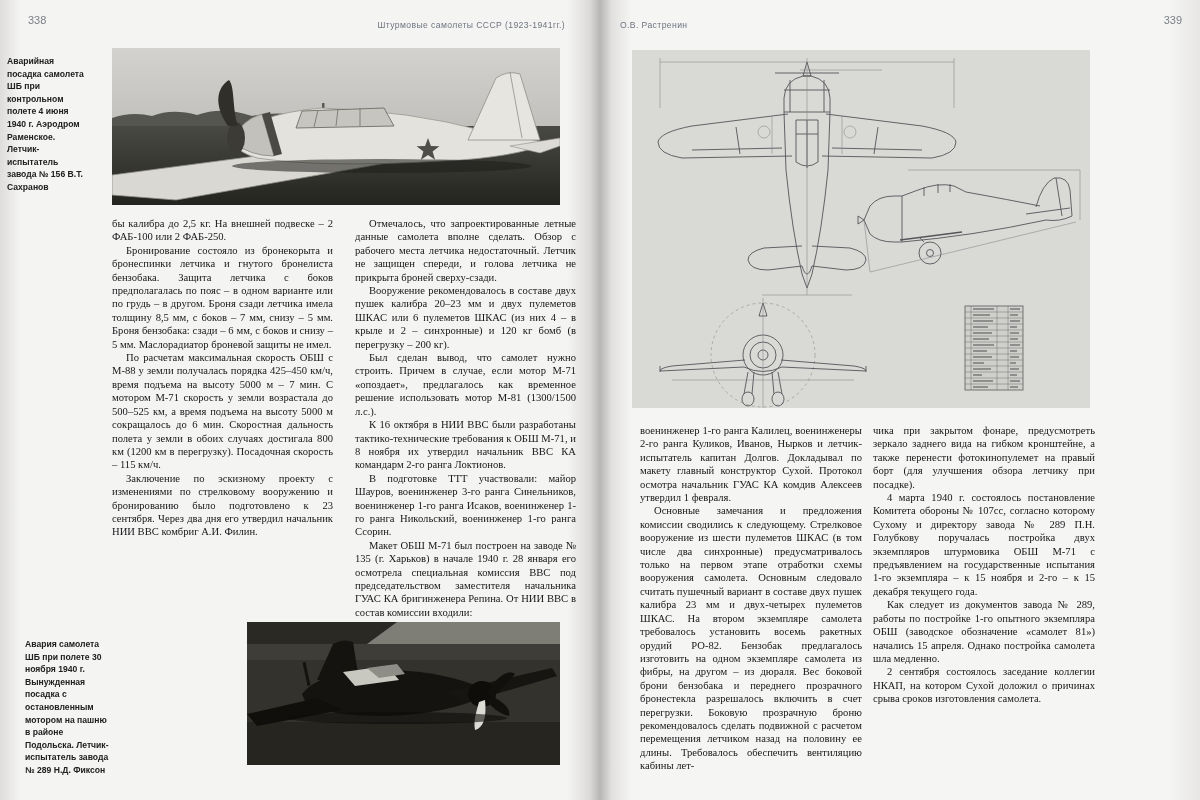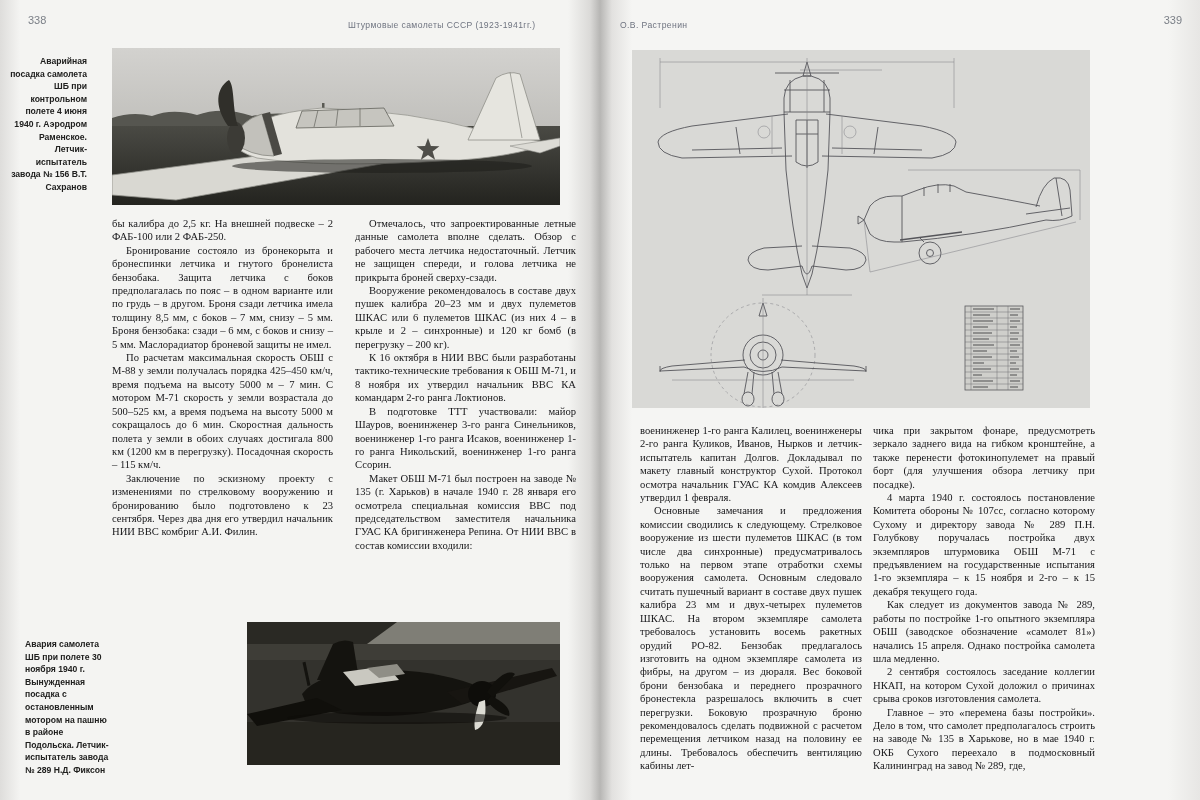--- a/index.html
+++ b/index.html
@@ -16,23 +16,23 @@
   .col{position:absolute;font-size:10.6px;line-height:13.4px;color:#17171a;
     text-align:justify;hyphens:auto;-webkit-hyphens:auto;}
   .col p{margin:0;text-indent:14px;}
   .col p.noindent{text-indent:0;}
   .photo{position:absolute;overflow:hidden;}
   .photo svg{display:block;}
   .schematic{position:absolute;left:632px;top:50px;width:458px;height:358px;background:#d9d9d6;}
   
   .pn-left{left:28px;top:14px;}
   .pn-right{left:1138px;top:14px;width:44px;text-align:right;}
-  .rh-left{left:348px;top:20px;width:252px;text-align:left;}
+  .rh-left{left:313px;top:20px;width:252px;text-align:right;}
   .rh-right{left:620px;top:20px;}
-  .cap-top-left{left:7px;top:55px;width:80px;text-align:right;}
+  .cap-top-left{left:7px;top:55px;width:80px;}
   .cap-bottom-left{left:25px;top:638px;width:84px;}
   .cap-right{left:1103px;top:48px;width:80px;}
   .photo-top{left:112px;top:48px;width:448px;height:157px;}
   .photo-bottom{left:247px;top:622px;width:313px;height:143px;}
   .col-l1{left:112px;top:217px;width:221px;}
   .col-l2{left:355px;top:217px;width:221px;}
   .col-r1{left:640px;top:424px;width:222px;}
   .col-r2{left:873px;top:424px;width:222px;}
   .sch{stroke:#55555a;fill:none;stroke-width:.9;}
   .schthin{stroke:#84848a;fill:none;stroke-width:.55;}
@@ -91,20 +91,21 @@
 
   <div class="col col-l1">
       <p class="noindent">бы калибра до 2,5 кг. На внешней подвеске – 2 ФАБ-100 или 2 ФАБ-250.</p>
       <p>Бронирование состояло из бронекорыта и бронеспинки летчика и гнутого бронелиста бензобака. Защита летчика с боков предполагалась по пояс – в одном варианте или по грудь – в другом. Броня сзади летчика имела толщину 8,5 мм, с боков – 7 мм, снизу – 5 мм. Броня бензобака: сзади – 6 мм, с боков и снизу – 5 мм. Маслорадиатор броневой защиты не имел.</p>
       <p>По расчетам максимальная скорость ОБШ с М-88 у земли получалась порядка 425–450 км/ч, время подъема на высоту 5000 м – 7 мин. С мотором М-71 скорость у земли возрастала до 500–525 км, а время подъема на высоту 5000 м сокращалось до 6 мин. Скоростная дальность полета у земли в обоих случаях достигала 800 км (1200 км в перегрузку). Посадочная скорость – 115 км/ч.</p>
       <p>Заключение по эскизному проекту с изменениями по стрелковому вооружению и бронированию было подготовлено к 23 сентября. Через два дня его утвердил начальник НИИ ВВС комбриг А.И. Филин.</p>
     </div>
   <div class="col col-l2">
       <p>Отмечалось, что запроектированные летные данные самолета вполне сделать. Обзор с рабочего места летчика недостаточный. Летчик не защищен спереди, и голова летчика не прикрыта броней сверху-сзади.</p>
       <p>Вооружение рекомендовалось в составе двух пушек калибра 20–23 мм и двух пулеметов ШКАС или 6 пулеметов ШКАС (из них 4 – в крыле и 2 – синхронные) и 120 кг бомб (в перегрузку – 200 кг).</p>
+      <p>Был сделан вывод, что самолет нужно строить. Причем в случае, если мотор М-71 «опоздает», предлагалось как временное решение использовать мотор М-81 (1300/1500 л.с.).</p>
       <p>К 16 октября в НИИ ВВС были разработаны тактико-технические требования к ОБШ М-71, и 8 ноября их утвердил начальник ВВС КА командарм 2-го ранга Локтионов.</p>
       <p>В подготовке ТТТ участвовали: майор Шауров, военинженер 3-го ранга Синельников, военинженер 1-го ранга Исаков, военинженер 1-го ранга Никольский, военинженер 1-го ранга Ссорин.</p>
       <p>Макет ОБШ М-71 был построен на заводе № 135 (г. Харьков) в начале 1940 г. 28 января его осмотрела специальная комиссия ВВС под председательством заместителя начальника ГУАС КА бригинженера Репина. От НИИ ВВС в состав комиссии входили:</p>
     </div>
 
   <div class="caption cap-bottom-left">Авария самолета ШБ при полете 30 ноября 1940 г. Вынужденная посадка с остановленным мотором на пашню в районе Подольска. Летчик-испытатель завода № 289 Н.Д. Фиксон</div>
 
   <div class="photo photo-bottom">
     <svg width="313" height="143" viewBox="0 0 313 143">
       <rect x="0" y="0" width="313" height="143" fill="#33322d"></rect>
@@ -287,16 +288,15 @@
 
   <div class="col col-r1">
       <p class="noindent">военинженер 1-го ранга Калилец, военинженеры 2-го ранга Куликов, Иванов, Нырков и летчик-испытатель капитан Долгов. Докладывал по макету главный конструктор Сухой. Протокол осмотра начальник ГУАС КА комдив Алексеев утвердил 1 февраля.</p>
       <p>Основные замечания и предложения комиссии сводились к следующему. Стрелковое вооружение из шести пулеметов ШКАС (в том числе два синхронные) предусматривалось только на первом этапе отработки схемы вооружения самолета. Основным следовало считать пушечный вариант в составе двух пушек калибра 23 мм и двух-четырех пулеметов ШКАС. На втором экземпляре самолета требовалось установить восемь ракетных орудий РО-82. Бензобак предлагалось изготовить на одном экземпляре самолета из фибры, на другом – из дюраля. Вес боковой брони бензобака и переднего прозрачного бронестекла разрешалось включить в счет перегрузки. Боковую прозрачную броню рекомендовалось сделать подвижной с расчетом перемещения летчиком назад на половину ее длины. Требовалось обеспечить вентиляцию кабины лет-</p>
     </div>
   <div class="col col-r2">
       <p class="noindent">чика при закрытом фонаре, предусмотреть зеркало заднего вида на гибком кронштейне, а также перенести фотокинопулемет на правый борт (для улучшения обзора летчику при посадке).</p>
       <p>4 марта 1940 г. состоялось постановление Комитета обороны № 107сс, согласно которому Сухому и директору завода № 289 П.Н. Голубкову поручалась постройка двух экземпляров штурмовика ОБШ М-71 с предъявлением на государственные испытания 1-го экземпляра – к 15 ноября и 2-го – к 15 декабря текущего года.</p>
       <p>Как следует из документов завода № 289, работы по постройке 1-го опытного экземпляра ОБШ (заводское обозначение «самолет 81») начались 15 апреля. Однако постройка самолета шла медленно.</p>
       <p>2 сентября состоялось заседание коллегии НКАП, на котором Сухой доложил о причинах срыва сроков изготовления самолета.</p>
-      <p>Главное – это «перемена базы постройки». Дело в том, что самолет предполагалось строить на заводе № 135 в Харькове, но в мае 1940 г. ОКБ Сухого переехало в подмосковный Калининград на завод № 289, где,</p>
     </div>
 
 </div>
 
 </body></html>

